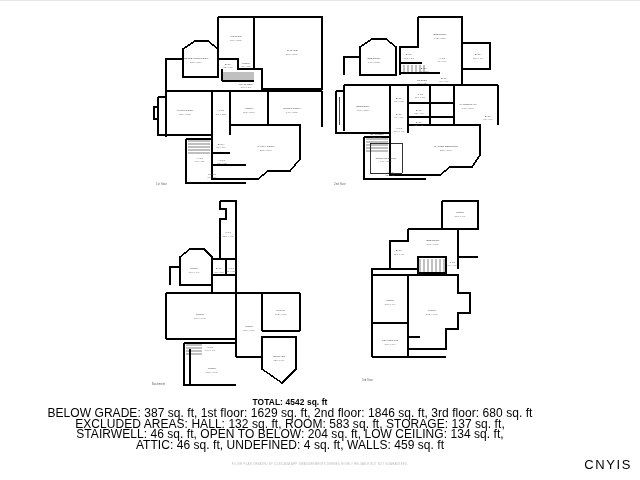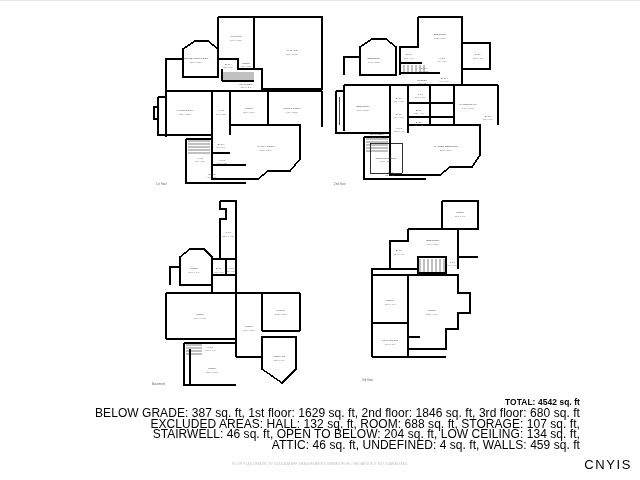--- a/index.html
+++ b/index.html
@@ -27,21 +27,21 @@
     font-size:2.6px;
     color:#555;
     letter-spacing:.2px;
     white-space:nowrap;
   }
 
   
   .summary{
     position:absolute;
     left:0;top:396px;width:580px;
-    text-align:right;
+    text-align:center;
   }
   .summary .total{
     font-size:8.4px;
     font-weight:bold;
     line-height:11px;
     letter-spacing:.1px;
     color:#000;
   }
   .summary .line{
     font-size:12px;
@@ -362,21 +362,21 @@
         </g>
       </svg>
       <div class="floor-tag" style="left:2px;top:182px;">3rd floor</div>
     </div>
 
   </div>
 
   <div class="summary">
     <div class="total">TOTAL: 4542 sq. ft</div>
     <div class="line">BELOW GRADE: 387 sq. ft, 1st floor: 1629 sq. ft, 2nd floor: 1846 sq. ft, 3rd floor: 680 sq. ft</div>
-    <div class="line">EXCLUDED AREAS: HALL: 132 sq. ft, ROOM: 688 sq. ft, STORAGE: 107 sq. ft,</div>
+    <div class="line">EXCLUDED AREAS: HALL: 132 sq. ft, ROOM: 583 sq. ft, STORAGE: 137 sq. ft,</div>
     <div class="line">STAIRWELL: 46 sq. ft, OPEN TO BELOW: 204 sq. ft, LOW CEILING: 134 sq. ft,</div>
     <div class="line">ATTIC: 46 sq. ft, UNDEFINED: 4 sq. ft, WALLS: 459 sq. ft</div>
   </div>
 
   <div class="disclaimer">FLOOR PLAN CREATED BY CUBICASA APP. MEASUREMENTS DEEMED HIGHLY RELIABLE BUT NOT GUARANTEED.</div>
 
   <div class="watermark">CNYIS</div>
 
 </div>
 

